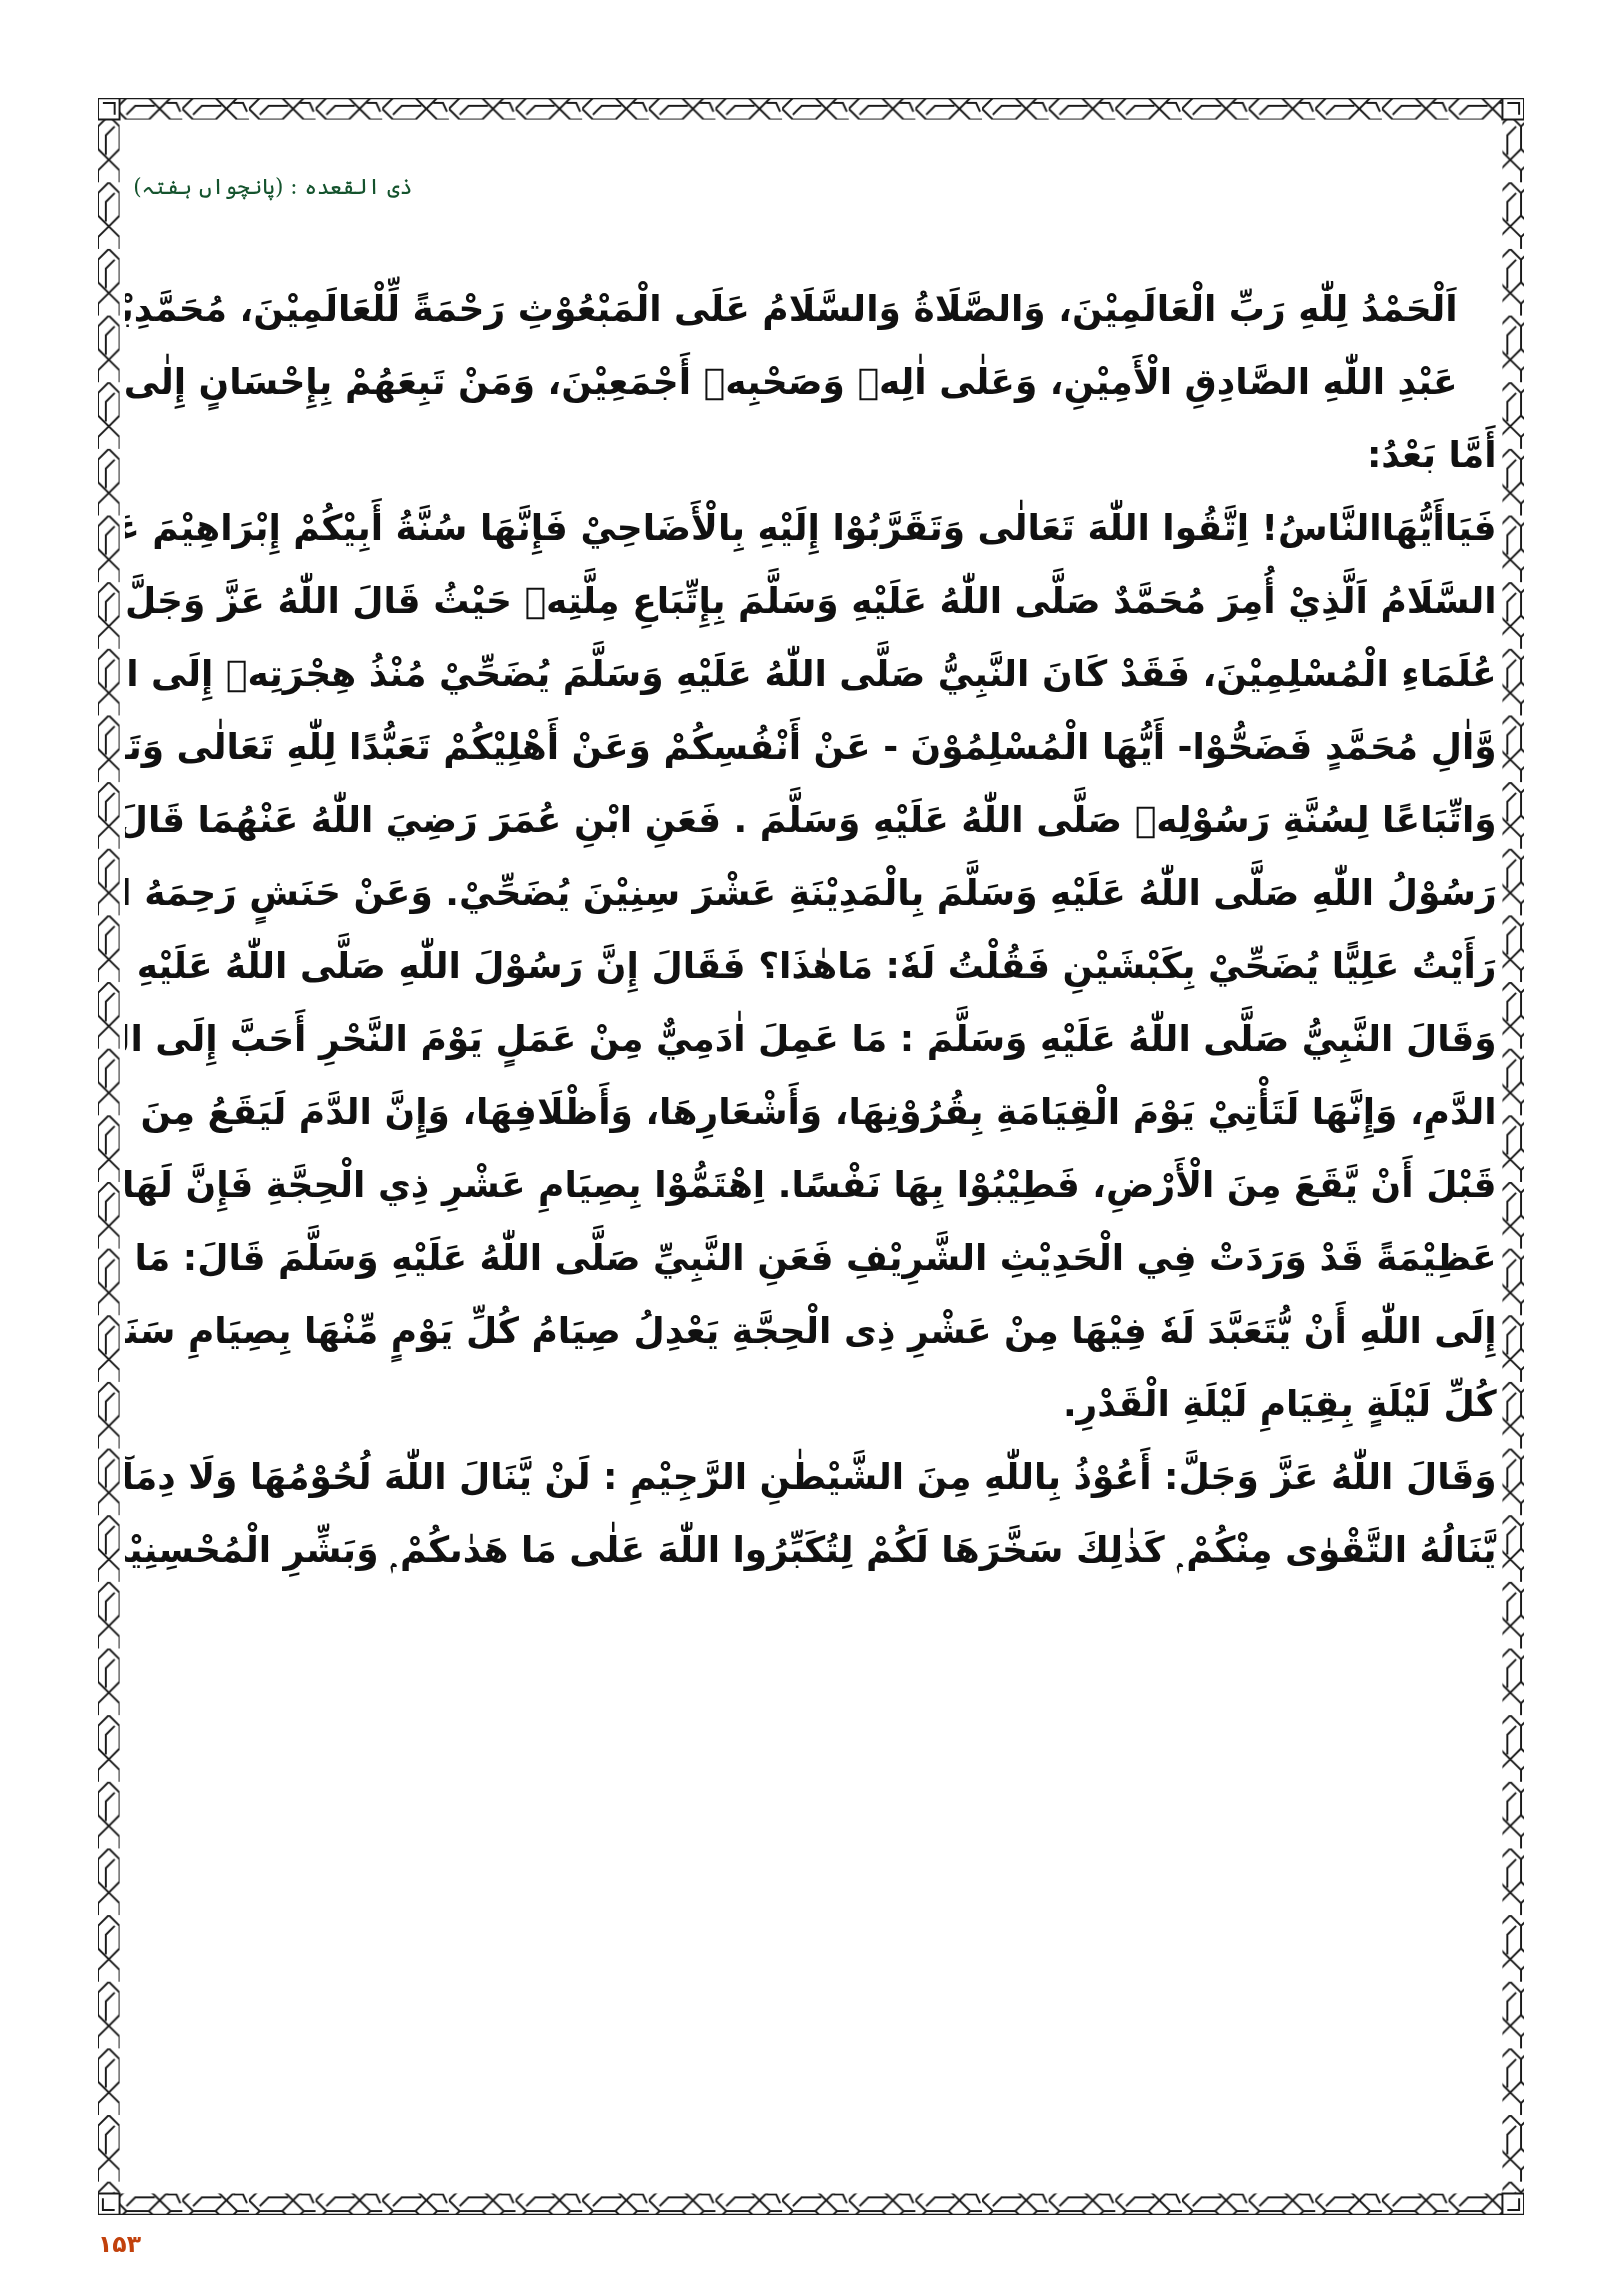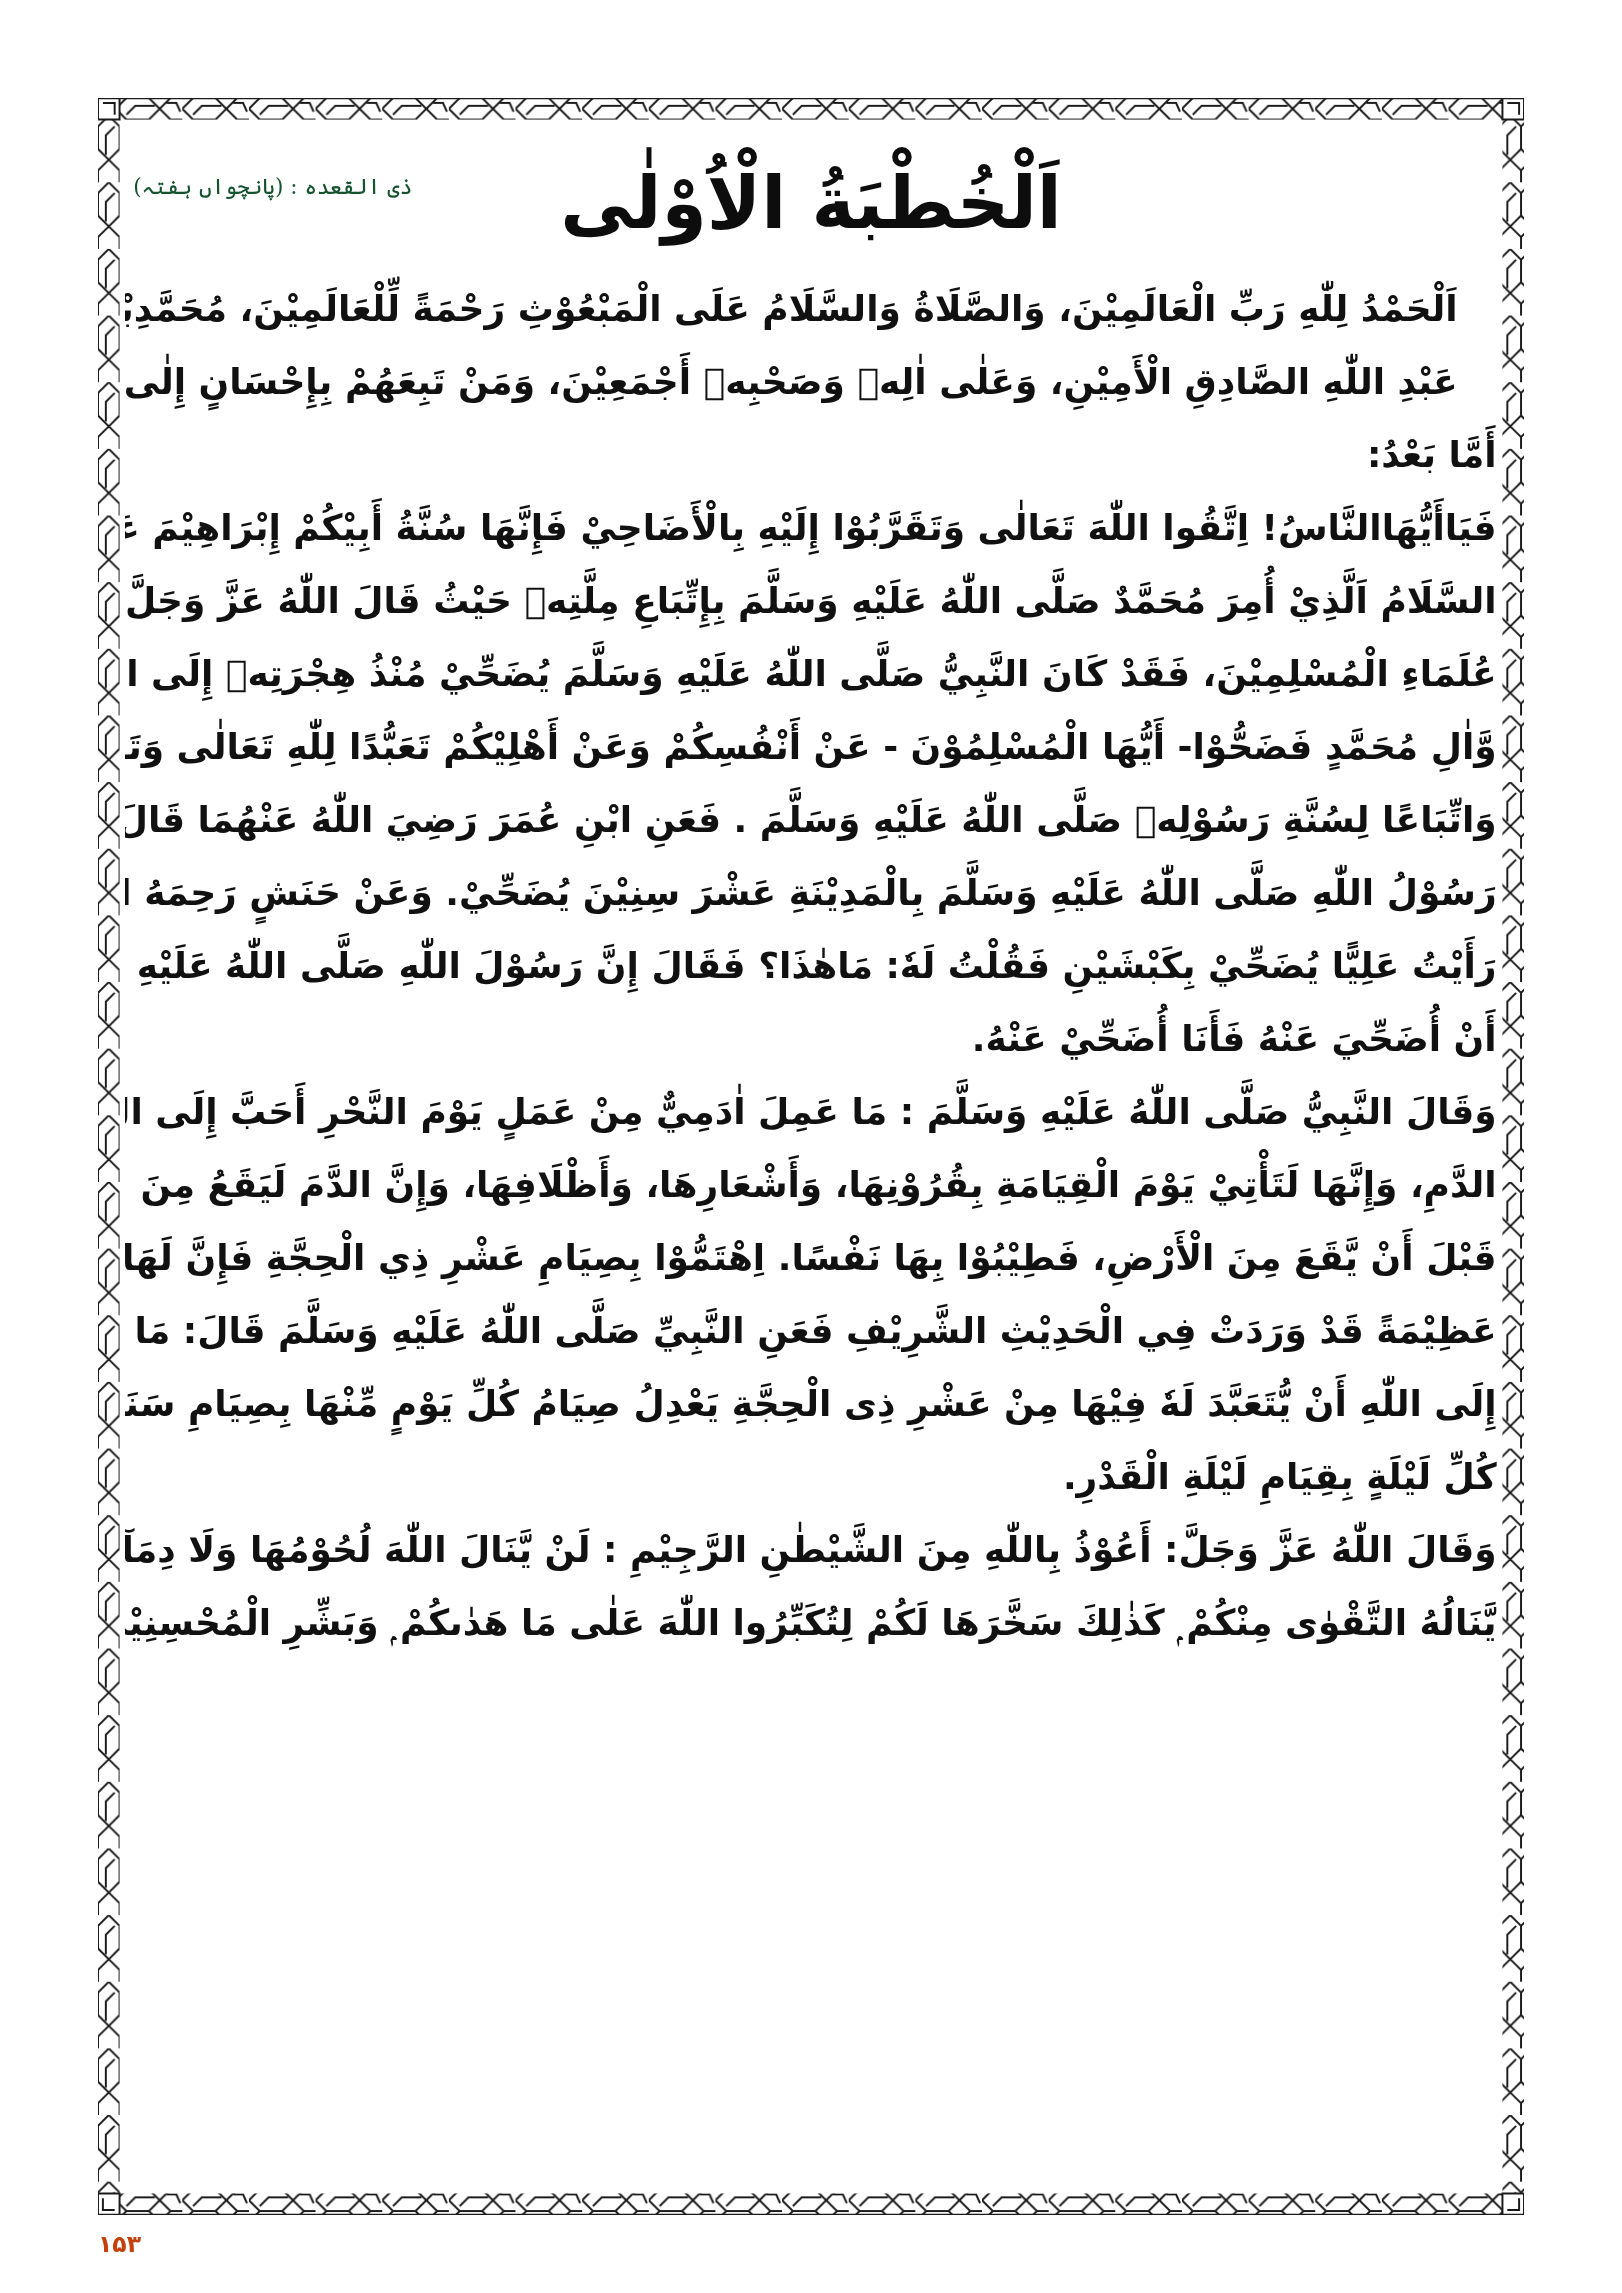--- a/index.html
+++ b/index.html
@@ -142,21 +142,20 @@
     <rect x="1433" y="22" width="22" height="2116" fill="url(#vpat)"></rect>
 
     <path d="M0 0 L22 0 L22 22 L0 22 Z M5 5 L17 5 L17 17" fill="none" stroke="#1a1a1a" stroke-width="2"></path>
     <path d="M1433 0 L1455 0 L1455 22 L1433 22 Z M1438 5 L1450 5 L1450 17" fill="none" stroke="#1a1a1a" stroke-width="2"></path>
     <path d="M0 2138 L22 2138 L22 2160 L0 2160 Z M5 2143 L5 2155 L17 2155" fill="none" stroke="#1a1a1a" stroke-width="2"></path>
     <path d="M1433 2138 L1455 2138 L1455 2160 L1433 2160 Z M1450 2143 L1450 2155 L1438 2155" fill="none" stroke="#1a1a1a" stroke-width="2"></path>
   </svg>
 
   <div class="content">
     <div class="header">
-      <h1 class="main-title">اَلْخُطْبَةُ الْاُوْلٰی</h1>
       <div class="week-label">ذی القعدہ : (پانچواں ہفتہ)</div>
     </div>
 
     <div class="body-text">
 
       <p class="para indent">
         <span class="line">اَلْحَمْدُ لِلّٰهِ رَبِّ الْعَالَمِيْنَ، وَالصَّلَاةُ وَالسَّلَامُ عَلَى الْمَبْعُوْثِ رَحْمَةً لِّلْعَالَمِيْنَ، مُحَمَّدِبْنِ</span>
         <span class="line last">عَبْدِ اللّٰهِ الصَّادِقِ الْأَمِيْنِ، وَعَلٰی اٰلِهٖ وَصَحْبِهٖ أَجْمَعِيْنَ، وَمَنْ تَبِعَهُمْ بِإِحْسَانٍ إِلٰى يَوْمِ الدِّيْنِ.</span>
       </p>
 
@@ -168,21 +167,20 @@
         <span class="line">فَيَاأَيُّهَاالنَّاسُ! اِتَّقُوا اللّٰهَ تَعَالٰى وَتَقَرَّبُوْا إِلَيْهِ بِالْأَضَاحِيْ فَإِنَّهَا سُنَّةُ أَبِيْكُمْ إِبْرَاهِيْمَ عَلَيْهِ</span>
         <span class="line">السَّلَامُ اَلَّذِيْ أُمِرَ مُحَمَّدٌ صَلَّى اللّٰهُ عَلَيْهِ وَسَلَّمَ بِإِتِّبَاعِ مِلَّتِهٖ حَيْثُ قَالَ اللّٰهُ عَزَّ وَجَلَّ: ثُمَّ</span>
       </p>
 
       <p class="para">
         <span class="line">عُلَمَاءِ الْمُسْلِمِيْنَ، فَقَدْ كَانَ النَّبِيُّ صَلَّى اللّٰهُ عَلَيْهِ وَسَلَّمَ يُضَحِّيْ مُنْذُ هِجْرَتِهٖ إِلَى الْمَدِيْنَةِ عَنْ مُحَمَّدٍ</span>
         <span class="line">وَّاٰلِ مُحَمَّدٍ فَضَحُّوْا- أَيُّهَا الْمُسْلِمُوْنَ - عَنْ أَنْفُسِكُمْ وَعَنْ أَهْلِيْكُمْ تَعَبُّدًا لِلّٰهِ تَعَالٰى وَتَقَرُّبًا إِلَيْهِ</span>
         <span class="line">وَاتِّبَاعًا لِسُنَّةِ رَسُوْلِهٖ صَلَّى اللّٰهُ عَلَيْهِ وَسَلَّمَ . فَعَنِ ابْنِ عُمَرَ رَضِيَ اللّٰهُ عَنْهُمَا قَالَ: أَقَامَ</span>
         <span class="line">رَسُوْلُ اللّٰهِ صَلَّى اللّٰهُ عَلَيْهِ وَسَلَّمَ بِالْمَدِيْنَةِ عَشْرَ سِنِيْنَ يُضَحِّيْ. وَعَنْ حَنَشٍ رَحِمَهُ اللّٰهُ قَالَ :</span>
         <span class="line">رَأَيْتُ عَلِيًّا يُضَحِّيْ بِكَبْشَيْنِ فَقُلْتُ لَهٗ: مَاهٰذَا؟ فَقَالَ إِنَّ رَسُوْلَ اللّٰهِ صَلَّى اللّٰهُ عَلَيْهِ وَسَلَّمَ أَوْصَانِيْ</span>
-        <span class="line last">أَنْ أُضَحِّيَ عَنْهُ فَأَنَا أُضَحِّيْ عَنْهُ.</span>
       </p>
 
       <p class="para">
         <span class="line">وَقَالَ النَّبِيُّ صَلَّى اللّٰهُ عَلَيْهِ وَسَلَّمَ : مَا عَمِلَ اٰدَمِيٌّ مِنْ عَمَلٍ يَوْمَ النَّحْرِ أَحَبَّ إِلَى اللّٰهِ مِنْ إِهْرَاقِ</span>
         <span class="line">الدَّمِ، وَإِنَّهَا لَتَأْتِيْ يَوْمَ الْقِيَامَةِ بِقُرُوْنِهَا، وَأَشْعَارِهَا، وَأَظْلَافِهَا، وَإِنَّ الدَّمَ لَيَقَعُ مِنَ اللّٰهِ بِمَكَانٍ</span>
         <span class="line">قَبْلَ أَنْ يَّقَعَ مِنَ الْأَرْضِ، فَطِيْبُوْا بِهَا نَفْسًا. اِهْتَمُّوْا بِصِيَامِ عَشْرِ ذِي الْحِجَّةِ فَإِنَّ لَهَا فَضِيْلَةً</span>
         <span class="line">عَظِيْمَةً قَدْ وَرَدَتْ فِي الْحَدِيْثِ الشَّرِيْفِ فَعَنِ النَّبِيِّ صَلَّى اللّٰهُ عَلَيْهِ وَسَلَّمَ قَالَ: مَا مِنْ أَيَّامٍ أَحَبُّ</span>
         <span class="line">إِلَى اللّٰهِ أَنْ يُّتَعَبَّدَ لَهٗ فِيْهَا مِنْ عَشْرِ ذِی الْحِجَّةِ يَعْدِلُ صِيَامُ كُلِّ يَوْمٍ مِّنْهَا بِصِيَامِ سَنَةٍ وَقِيَامُ</span>
         <span class="line last">كُلِّ لَيْلَةٍ بِقِيَامِ لَيْلَةِ الْقَدْرِ.</span>
       </p>

